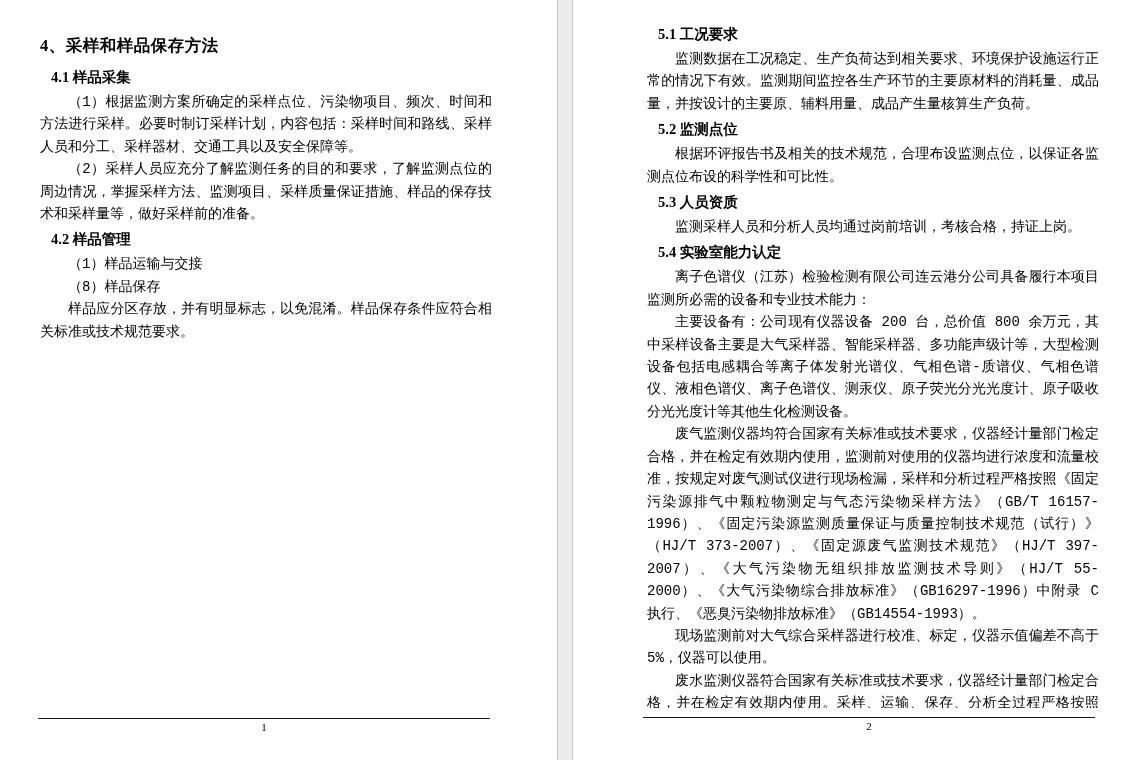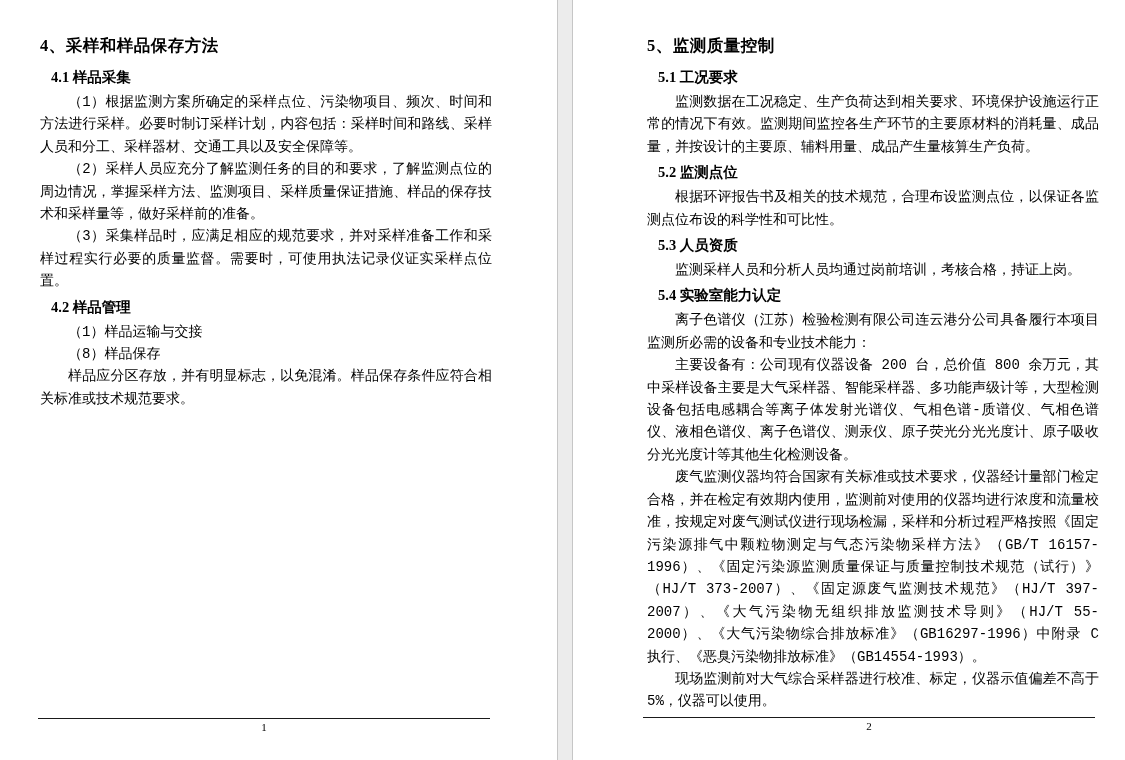--- a/index.html
+++ b/index.html
@@ -89,37 +89,35 @@
 <body>
 
 <div id="viewport">
 
   <div class="page" id="page-left">
     <div class="page-body">
         <div class="b-h1">4、采样和样品保存方法</div>
         <div class="b-h2">4.1 样品采集</div>
         <div class="b-p">（1）根据监测方案所确定的采样点位、污染物项目、频次、时间和方法进行采样。必要时制订采样计划，内容包括：采样时间和路线、采样人员和分工、采样器材、交通工具以及安全保障等。</div>
         <div class="b-p">（2）采样人员应充分了解监测任务的目的和要求，了解监测点位的周边情况，掌握采样方法、监测项目、采样质量保证措施、样品的保存技术和采样量等，做好采样前的准备。</div>
-        <div class="b-p">（3）采集样品时，应满足相应的规范要求，并对采样准备工作和采样过程实行必要的质量监督。需要时，可使用执法记录仪证实采样点位置。</div>
         <div class="b-h2">4.2 样品管理</div>
         <div class="b-p">（1）样品运输与交接</div>
         <div class="b-p">（8）样品保存</div>
         <div class="b-p">样品应分区存放，并有明显标志，以免混淆。样品保存条件应符合相关标准或技术规范要求。</div>
       </div>
     <div class="page-footer">
       <div class="footer-rule"></div>
       <div class="page-num">1</div>
     </div>
   </div>
 
   <div id="gutter"></div>
 
   <div class="page" id="page-right">
     <div class="page-body">
-        <div class="b-h1">5、监测质量控制</div>
         <div class="b-h2">5.1 工况要求</div>
         <div class="b-p">监测数据在工况稳定、生产负荷达到相关要求、环境保护设施运行正常的情况下有效。监测期间监控各生产环节的主要原材料的消耗量、成品量，并按设计的主要原、辅料用量、成品产生量核算生产负荷。</div>
         <div class="b-h2">5.2 监测点位</div>
         <div class="b-p">根据环评报告书及相关的技术规范，合理布设监测点位，以保证各监测点位布设的科学性和可比性。</div>
         <div class="b-h2">5.3 人员资质</div>
         <div class="b-p">监测采样人员和分析人员均通过岗前培训，考核合格，持证上岗。</div>
         <div class="b-h2">5.4 实验室能力认定</div>
         <div class="b-p">离子色谱仪（江苏）检验检测有限公司连云港分公司具备履行本项目监测所必需的设备和专业技术能力：</div>
         <div class="b-p">主要设备有：公司现有仪器设备 200 台，总价值 800 余万元，其中采样设备主要是大气采样器、智能采样器、多功能声级计等，大型检测设备包括电感耦合等离子体发射光谱仪、气相色谱-质谱仪、气相色谱仪、液相色谱仪、离子色谱仪、测汞仪、原子荧光分光光度计、原子吸收分光光度计等其他生化检测设备。</div>
         <div class="b-p">废气监测仪器均符合国家有关标准或技术要求，仪器经计量部门检定合格，并在检定有效期内使用，监测前对使用的仪器均进行浓度和流量校准，按规定对废气测试仪进行现场检漏，采样和分析过程严格按照《固定污染源排气中颗粒物测定与气态污染物采样方法》（GB/T 16157-1996）、《固定污染源监测质量保证与质量控制技术规范（试行）》（HJ/T 373-2007）、《固定源废气监测技术规范》（HJ/T 397-2007）、《大气污染物无组织排放监测技术导则》（HJ/T 55-2000）、《大气污染物综合排放标准》（GB16297-1996）中附录 C 执行、《恶臭污染物排放标准》（GB14554-1993）。</div>

